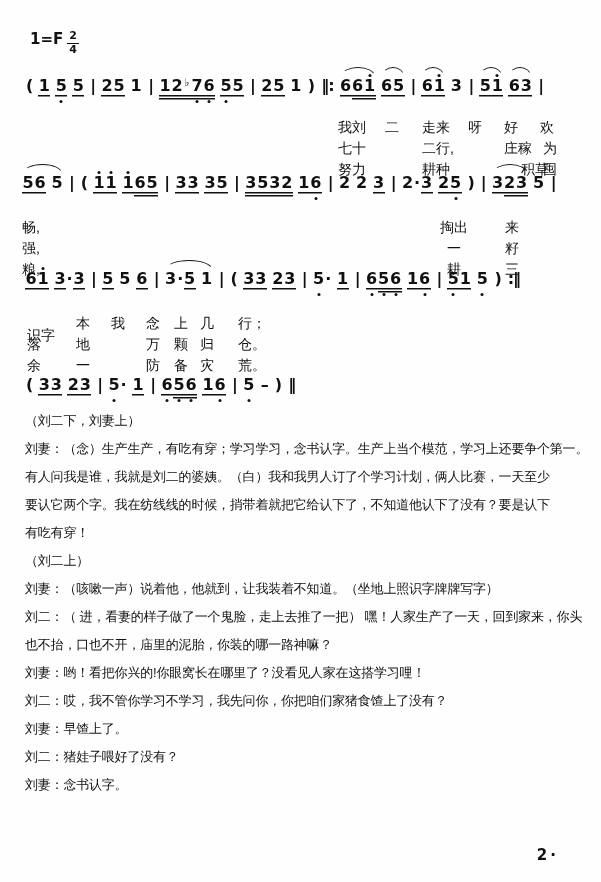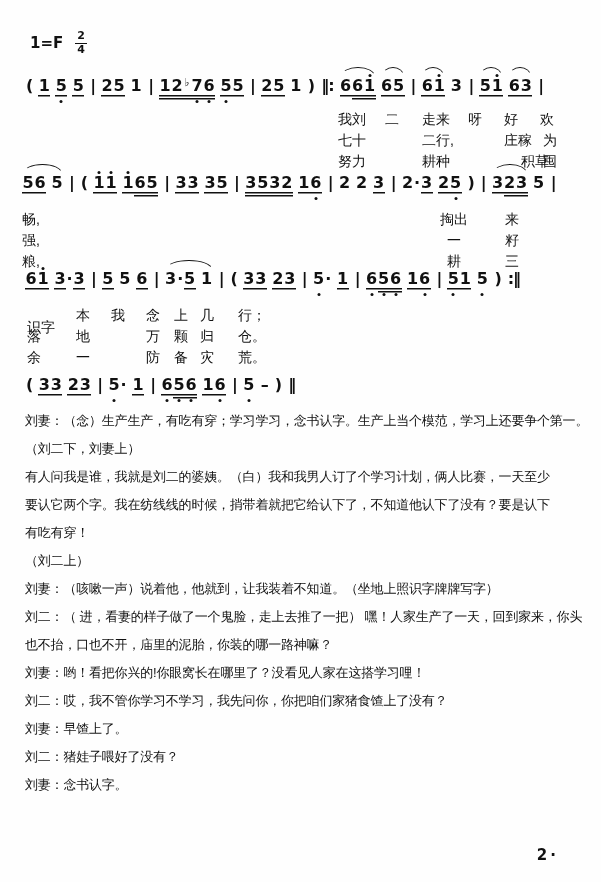--- a/index.html
+++ b/index.html
@@ -1,20 +1,20 @@
 <!DOCTYPE html>
 <html><head>
 <meta charset="utf-8">
 <style>
   html,body{margin:0;padding:0;background:#e8e8e8;}
   .page{position:relative;width:601px;height:882px;background:#fefefe;overflow:hidden;
         font-family:"Liberation Sans",sans-serif;color:#111;}
 
   
-  #hdr{position:absolute;top:30px;left:30px;display:flex;align-items:center;gap:12px;
+  #hdr{position:absolute;top:30px;left:30px;display:flex;align-items:flex-start;gap:4px;
        font-family:"DejaVu Sans",sans-serif;font-weight:bold;font-size:15px;}
   .meter{display:inline-flex;flex-direction:column;align-items:center;
          font-size:11px;line-height:1.15;font-weight:bold;}
   .meter .num{border-bottom:1.5px solid #111;padding:0 2px;}
   .meter .den{padding:0 2px;}
 
   
   .mline{position:absolute;display:flex;align-items:flex-start;gap:5px;
          font-family:"DejaVu Sans",sans-serif;font-weight:bold;font-size:16px;}
   #m1{top:76px;left:25px;}
@@ -36,21 +36,21 @@
   .nc.hi::before{content:"";position:absolute;top:-2px;left:50%;transform:translateX(-50%);
          width:3px;height:3px;border-radius:50%;background:#111;}
   .nc.lo::after{content:"";position:absolute;bottom:-2px;left:50%;transform:translateX(-50%);
          width:3px;height:3px;border-radius:50%;background:#111;}
   .nc.flat{width:8px;font-size:11px;line-height:13px;}
   .nc.dot{width:7px;}
   .sym{line-height:19px;padding:0 1px;letter-spacing:-1px;}
 
   
   .lyr{position:absolute;left:0;right:0;height:17px;font-size:14px;}
-  .lyr span{position:absolute;top:8px;white-space:nowrap;}
+  .lyr span{position:absolute;top:16px;white-space:nowrap;}
   #r11{top:103px;} #r12{top:124px;} #r13{top:145px;}
   #r11 span:nth-child(1){left:338px;} #r11 span:nth-child(2){left:385px;}
   #r11 span:nth-child(3){left:422px;} #r11 span:nth-child(4){left:468px;}
   #r11 span:nth-child(5){left:504px;} #r11 span:nth-child(6){left:540px;}
   #r12 span:nth-child(1){left:338px;} #r12 span:nth-child(2){left:422px;}
   #r12 span:nth-child(3){left:504px;} #r12 span:nth-child(4){left:543px;}
   #r13 span:nth-child(1){left:338px;} #r13 span:nth-child(2){left:422px;}
   #r13 span:nth-child(3){left:504px;margin-left:17px;} #r13 span:nth-child(4){left:543px;}
   #r21{top:203px;} #r22{top:224px;} #r23{top:245px;}
   #r21 span:nth-child(1){left:22px;} #r21 span:nth-child(2){left:440px;}
@@ -399,22 +399,22 @@
       <span class="sym">|</span>
       <span class="tok grp">
         <span class="nc lo">5</span>
       </span>
       <span class="sym">–</span>
       <span class="sym">)</span>
       <span class="sym">‖</span>
     </div>
 
   <div id="dialogue">
+      <div class="dline">（刘二下，刘妻上）</div>
       <div class="dline">刘妻：（念）生产生产，有吃有穿；学习学习，念书认字。生产上当个模范，学习上还要争个第一。</div>
-      <div class="dline">（刘二下，刘妻上）</div>
       <div class="dline ind">有人问我是谁，我就是刘二的婆姨。（白）我和我男人订了个学习计划，俩人比赛，一天至少</div>
       <div class="dline ind">要认它两个字。我在纺线线的时候，捎带着就把它给认下了，不知道他认下了没有？要是认下</div>
       <div class="dline ind">有吃有穿！</div>
       <div class="dline">（刘二上）</div>
       <div class="dline">刘妻：（咳嗽一声）说着他，他就到，让我装着不知道。（坐地上照识字牌牌写字）</div>
       <div class="dline">刘二：（ 进，看妻的样子做了一个鬼脸，走上去推了一把） 嘿！人家生产了一天，回到家来，你头</div>
       <div class="dline ind">也不抬，口也不开，庙里的泥胎，你装的哪一路神嘛？</div>
       <div class="dline">刘妻：哟！看把你兴的!你眼窝长在哪里了？没看见人家在这搭学习哩！</div>
       <div class="dline">刘二：哎，我不管你学习不学习，我先问你，你把咱们家猪食馇上了没有？</div>
       <div class="dline">刘妻：早馇上了。</div>

